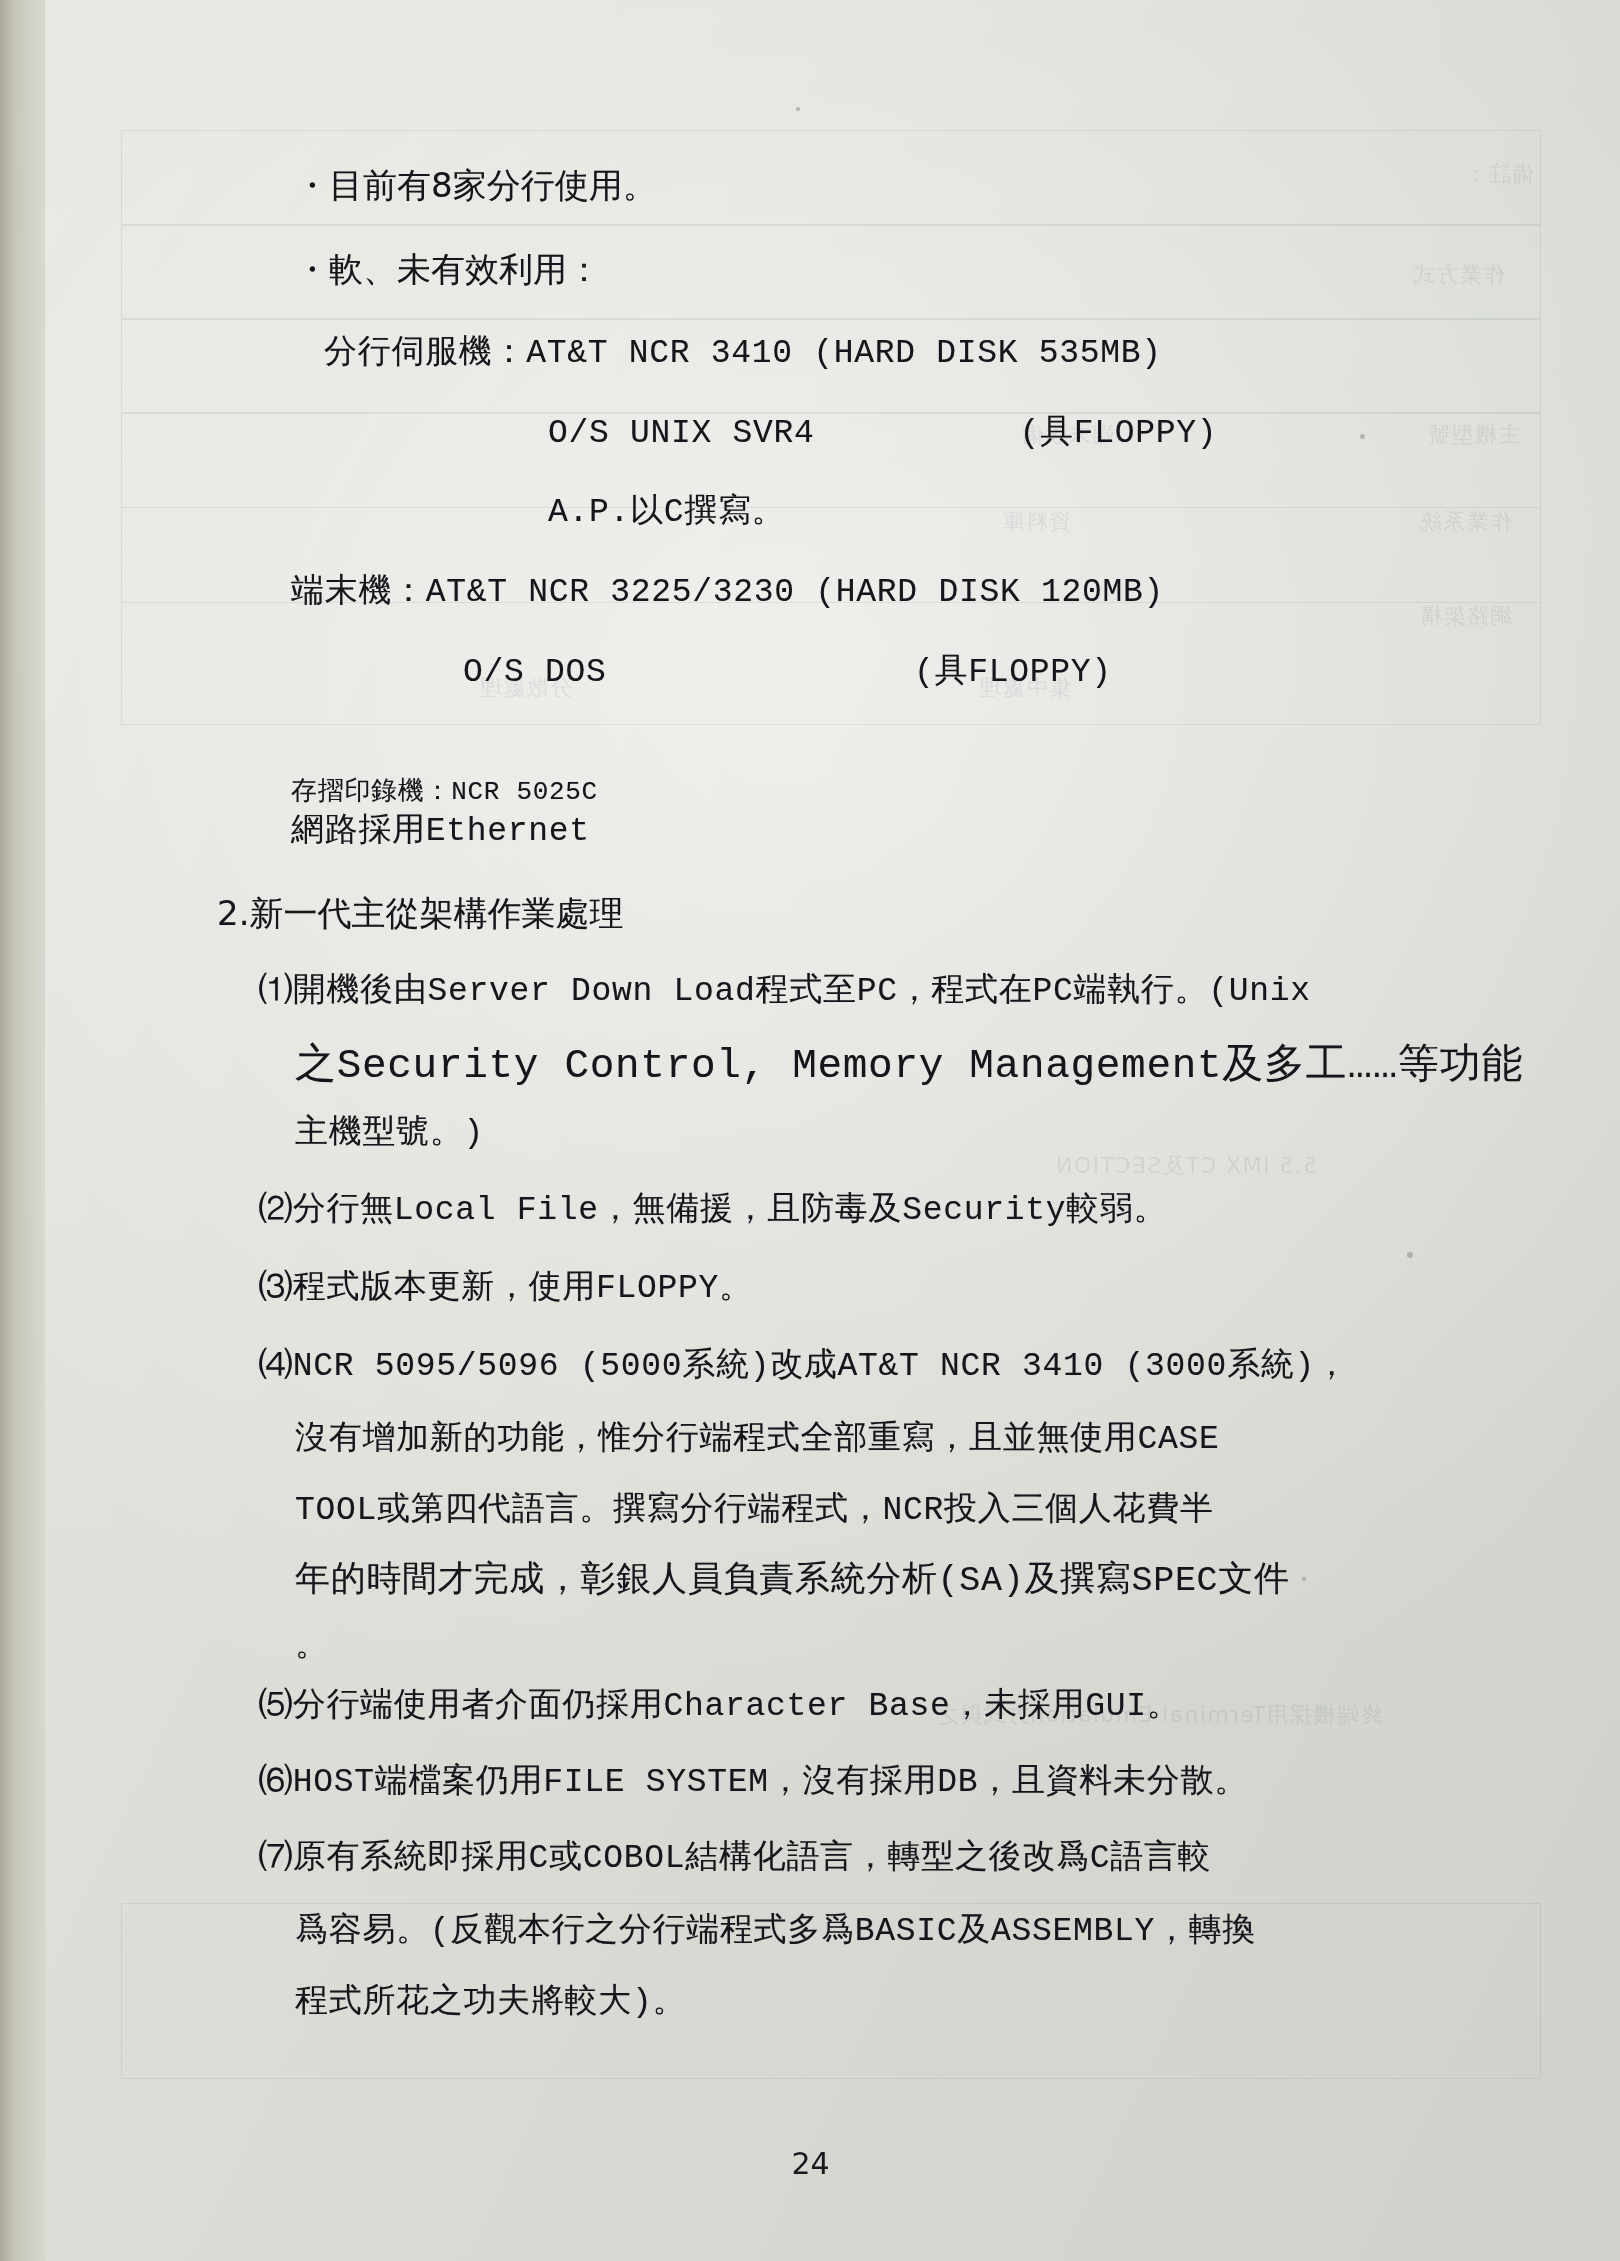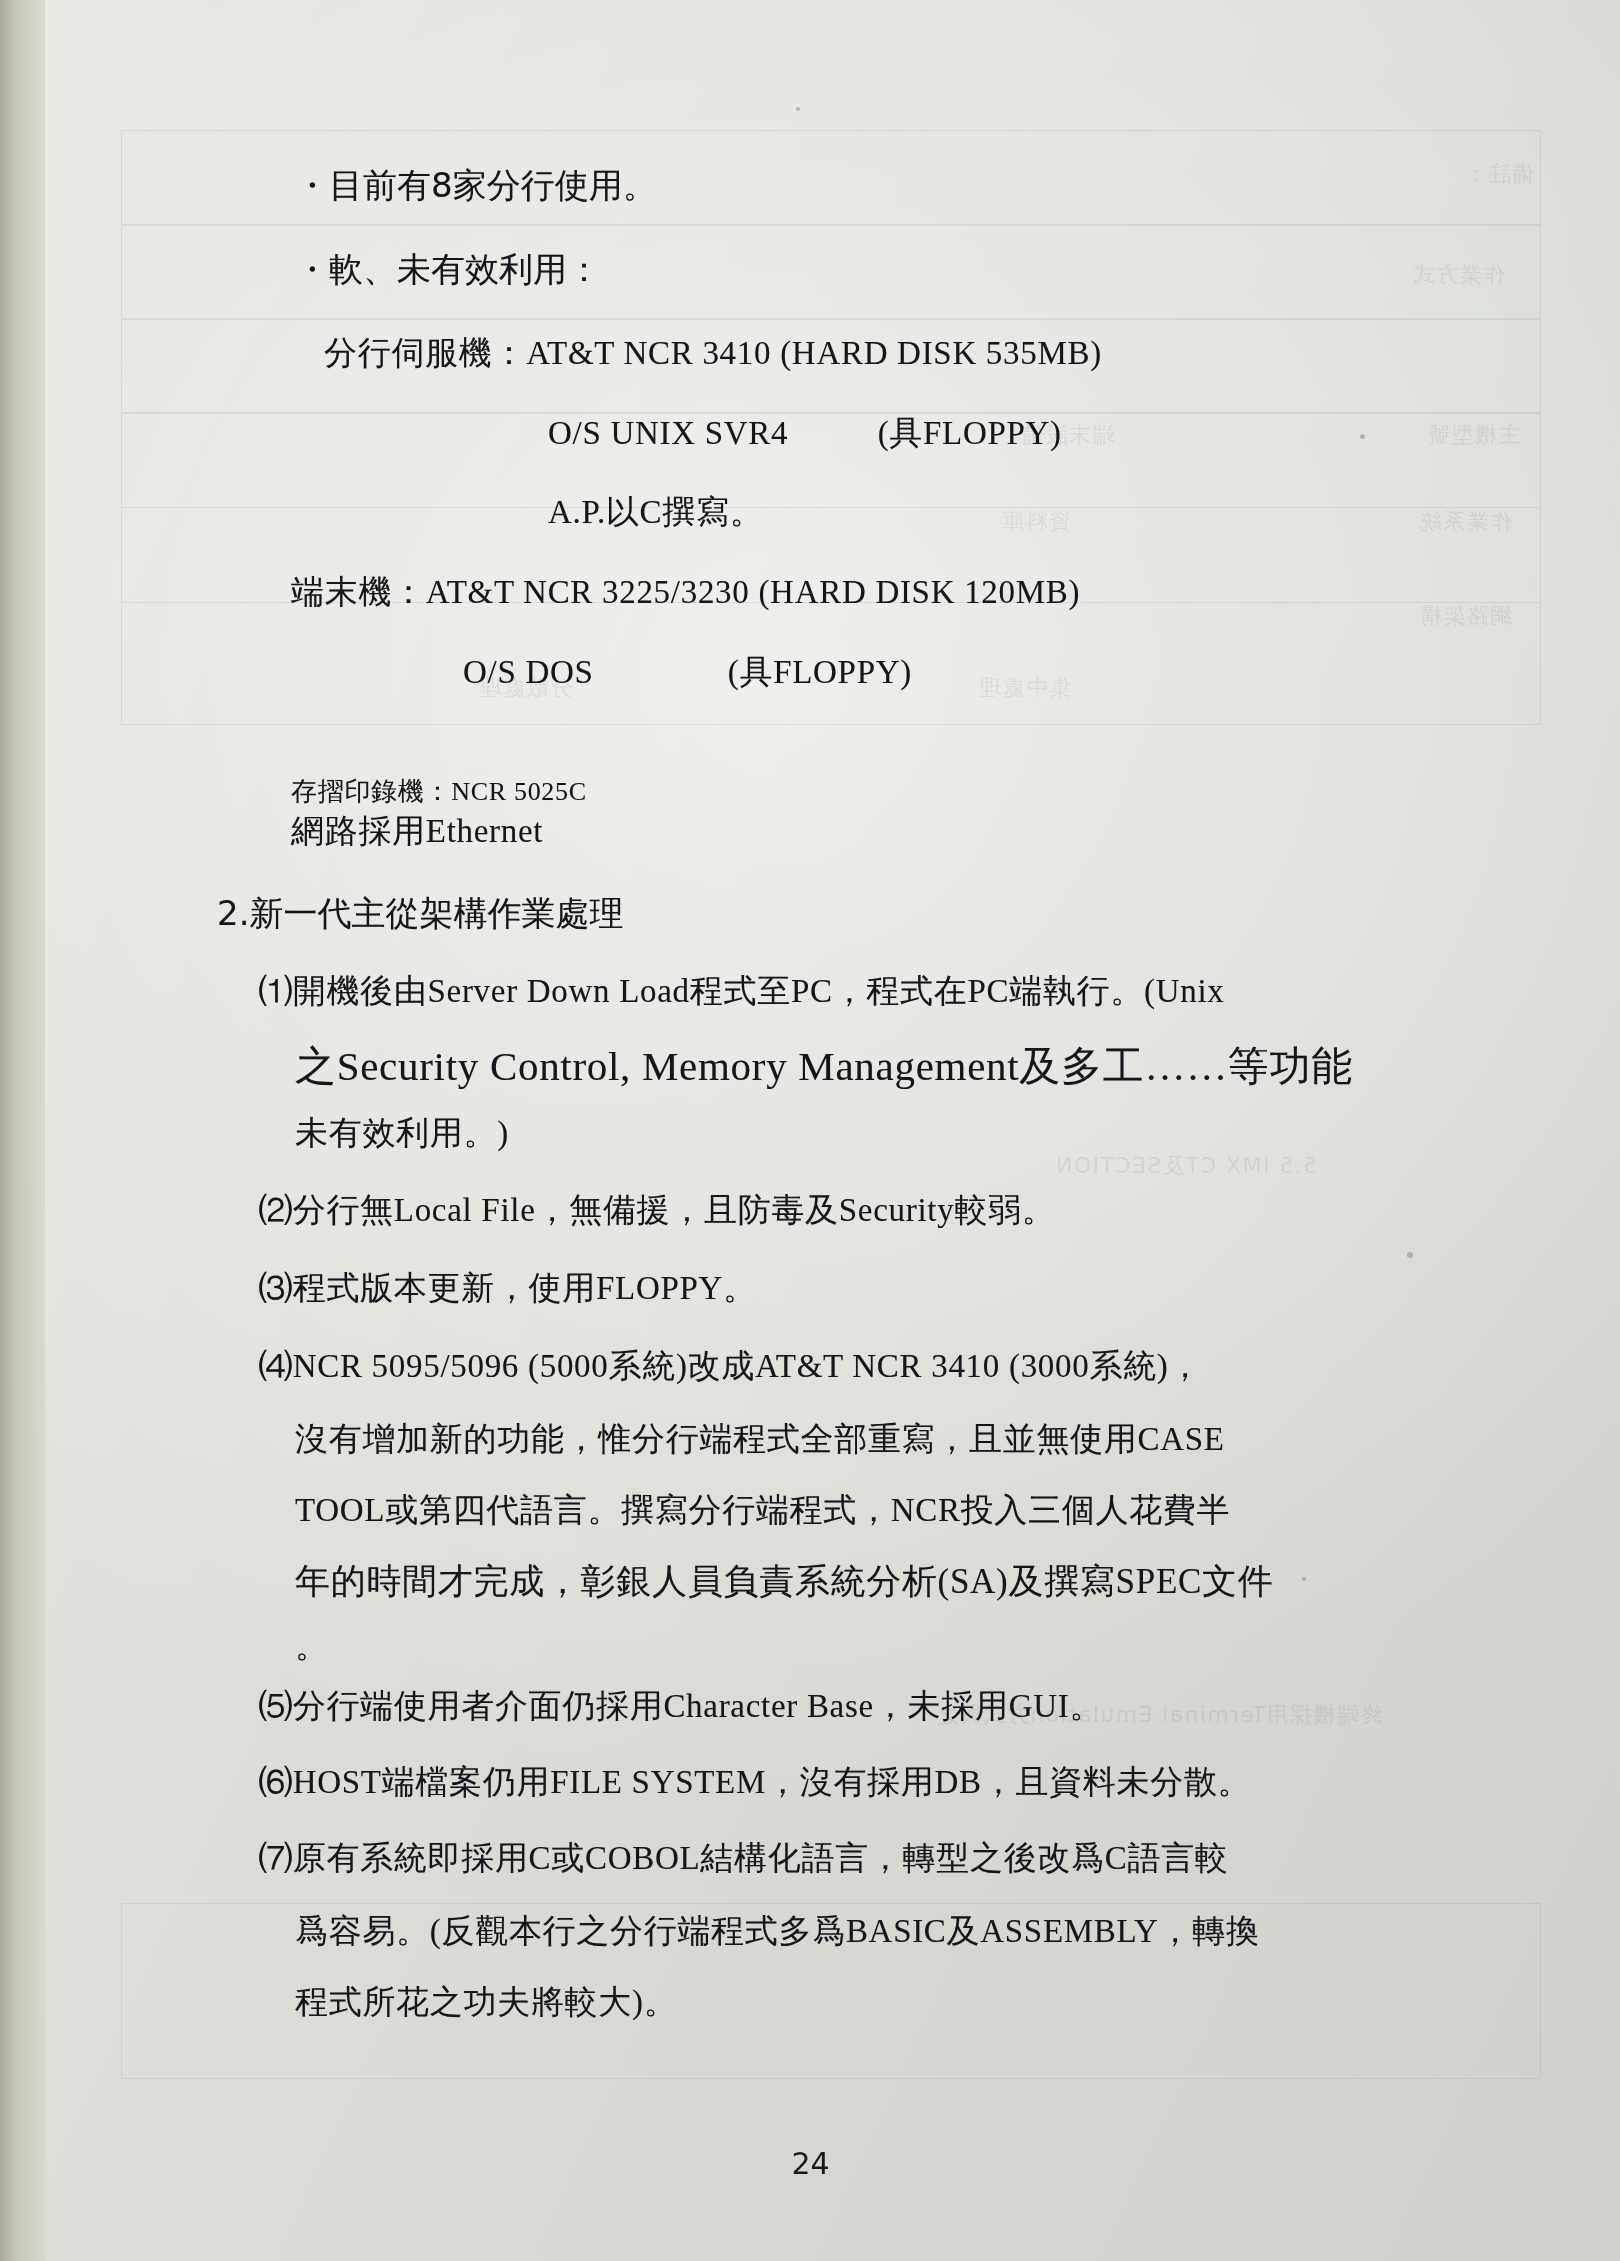--- a/index.html
+++ b/index.html
@@ -71,21 +71,21 @@
   .ln {
     position: absolute;
     white-space: pre;
     font-family: "DejaVu Sans", sans-serif;
     font-size: 33px;
     line-height: 1.0;
     color: #14161b;
     text-shadow: 0 0 0.7px rgba(20,22,27,0.25);
   }
   .mono {
-    font-family: Liberation Serif, serif;
+    font-family: Liberation Mono, monospace;
     letter-spacing: 0.7px;
   }
   .bullet {
     font-family: "DejaVu Sans", sans-serif;
   }
   .pageno {
     position: absolute;
     left: 0;
     width: 1621px;
     text-align: center;
@@ -154,21 +154,21 @@
     <div class="ln mono" style="left:291px; top:735px; font-size:26px;margin-top:44px;">存摺印錄機：NCR 5025C</div>
 
     <div class="ln mono" style="left:291px; top:815px; font-size:33px;">網路採用Ethernet</div>
 
     <div class="ln" style="left:217px; top:896px; font-size:34px;">2.新一代主從架構作業處理</div>
 
     <div class="ln mono" style="left:259px; top:975px; font-size:33px;">⑴開機後由Server Down Load程式至PC，程式在PC端執行。(Unix</div>
 
     <div class="ln mono" style="left:295px; top:1046px; font-size:41px;">之Security Control, Memory Management及多工……等功能</div>
 
-    <div class="ln mono" style="left:295px; top:1117px; font-size:33px;">未有效利用。)</div>
+    <div class="ln mono" style="left:295px; top:1117px; font-size:33px;">主機型號。)</div>
 
     <div class="ln mono" style="left:259px; top:1194px; font-size:33px;">⑵分行無Local File，無備援，且防毒及Security較弱。</div>
 
     <div class="ln mono" style="left:259px; top:1272px; font-size:33px;">⑶程式版本更新，使用FLOPPY。</div>
 
     <div class="ln mono" style="left:259px; top:1350px; font-size:33px;">⑷NCR 5095/5096 (5000系統)改成AT&amp;T NCR 3410 (3000系統)，</div>
 
     <div class="ln mono" style="left:295px; top:1423px; font-size:33px;">沒有增加新的功能，惟分行端程式全部重寫，且並無使用CASE</div>
 
     <div class="ln mono" style="left:295px; top:1494px; font-size:33px;">TOOL或第四代語言。撰寫分行端程式，NCR投入三個人花費半</div>

